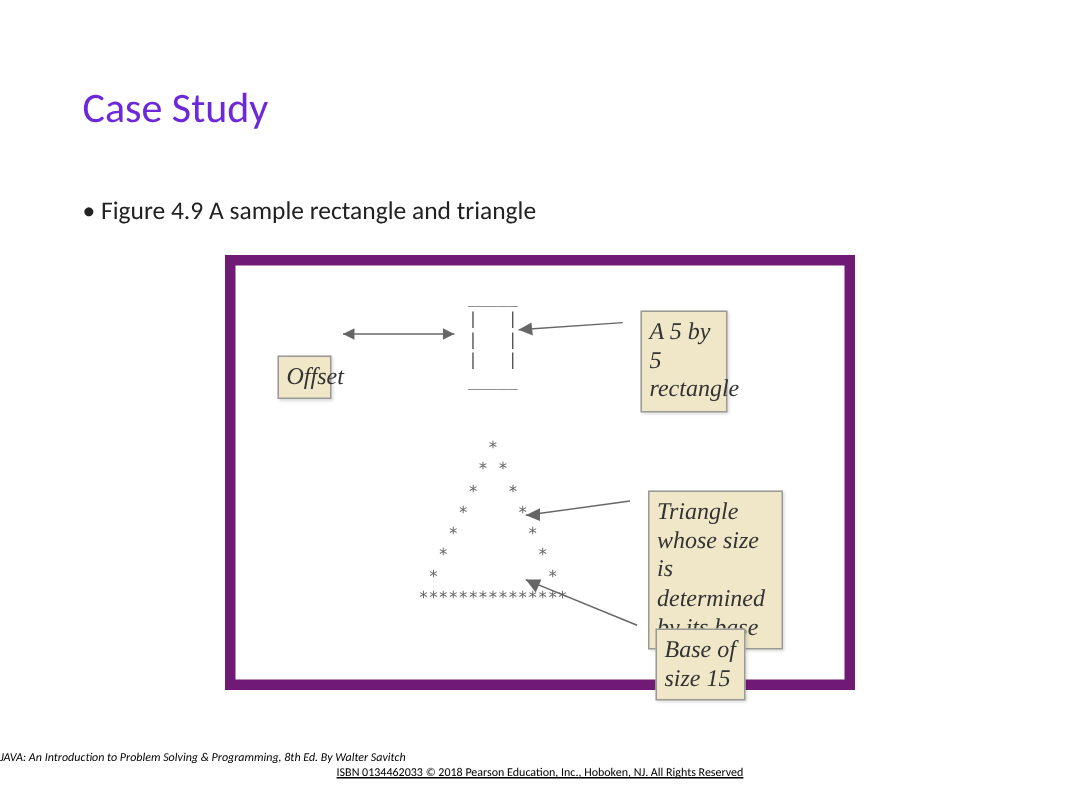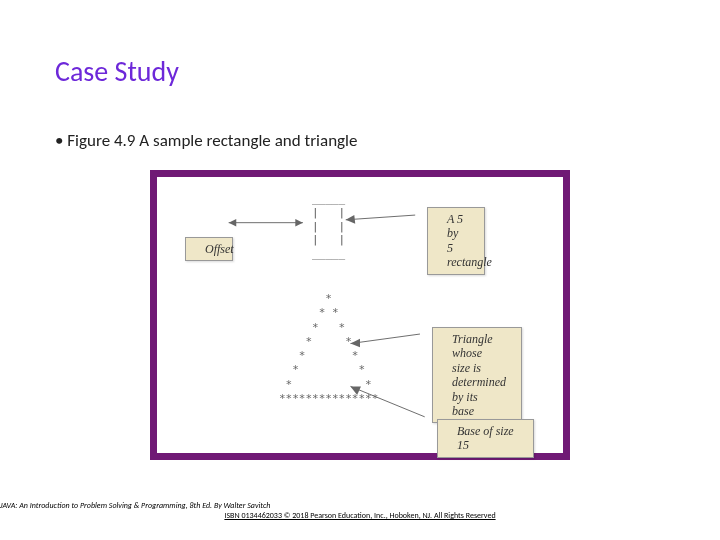--- a/index.html
+++ b/index.html
@@ -56,31 +56,31 @@
     font-size: 8px;
     color: #000;
     text-decoration: underline;
   }
   
   .label-box {
     position: absolute;
     background: #efe7c8;
     border: 1px solid #999;
     font-family: Georgia, serif;
-    font-size: 12px;
+    font-size: 16px;
     font-style: italic;
     color: #333;
-    padding: 4px 19px;
+    padding: 4px 5px;
     line-height: 1.2;
     box-shadow: 1px 1px 2px rgba(0,0,0,0.15);
   }
-  .offset-label { top: 60px; left: 28px; width: 48px; }
+  .offset-label { top: 60px; left: 28px; width: 36px; }
   .rect-label { top: 30px; left: 270px; width: 58px; }
   .tri-label { top: 150px; left: 275px; width: 90px; }
-  .base-label { top: 242px; left: 280px; width: 97px; }
+  .base-label { top: 242px; left: 280px; width: 60px; }
   .ascii-rect {
     position: absolute;
     top: 15px;
     left: 155px;
     font-family: monospace;
     font-size: 11px;
     line-height: 1.25;
     color: #555;
     white-space: pre;
   }

